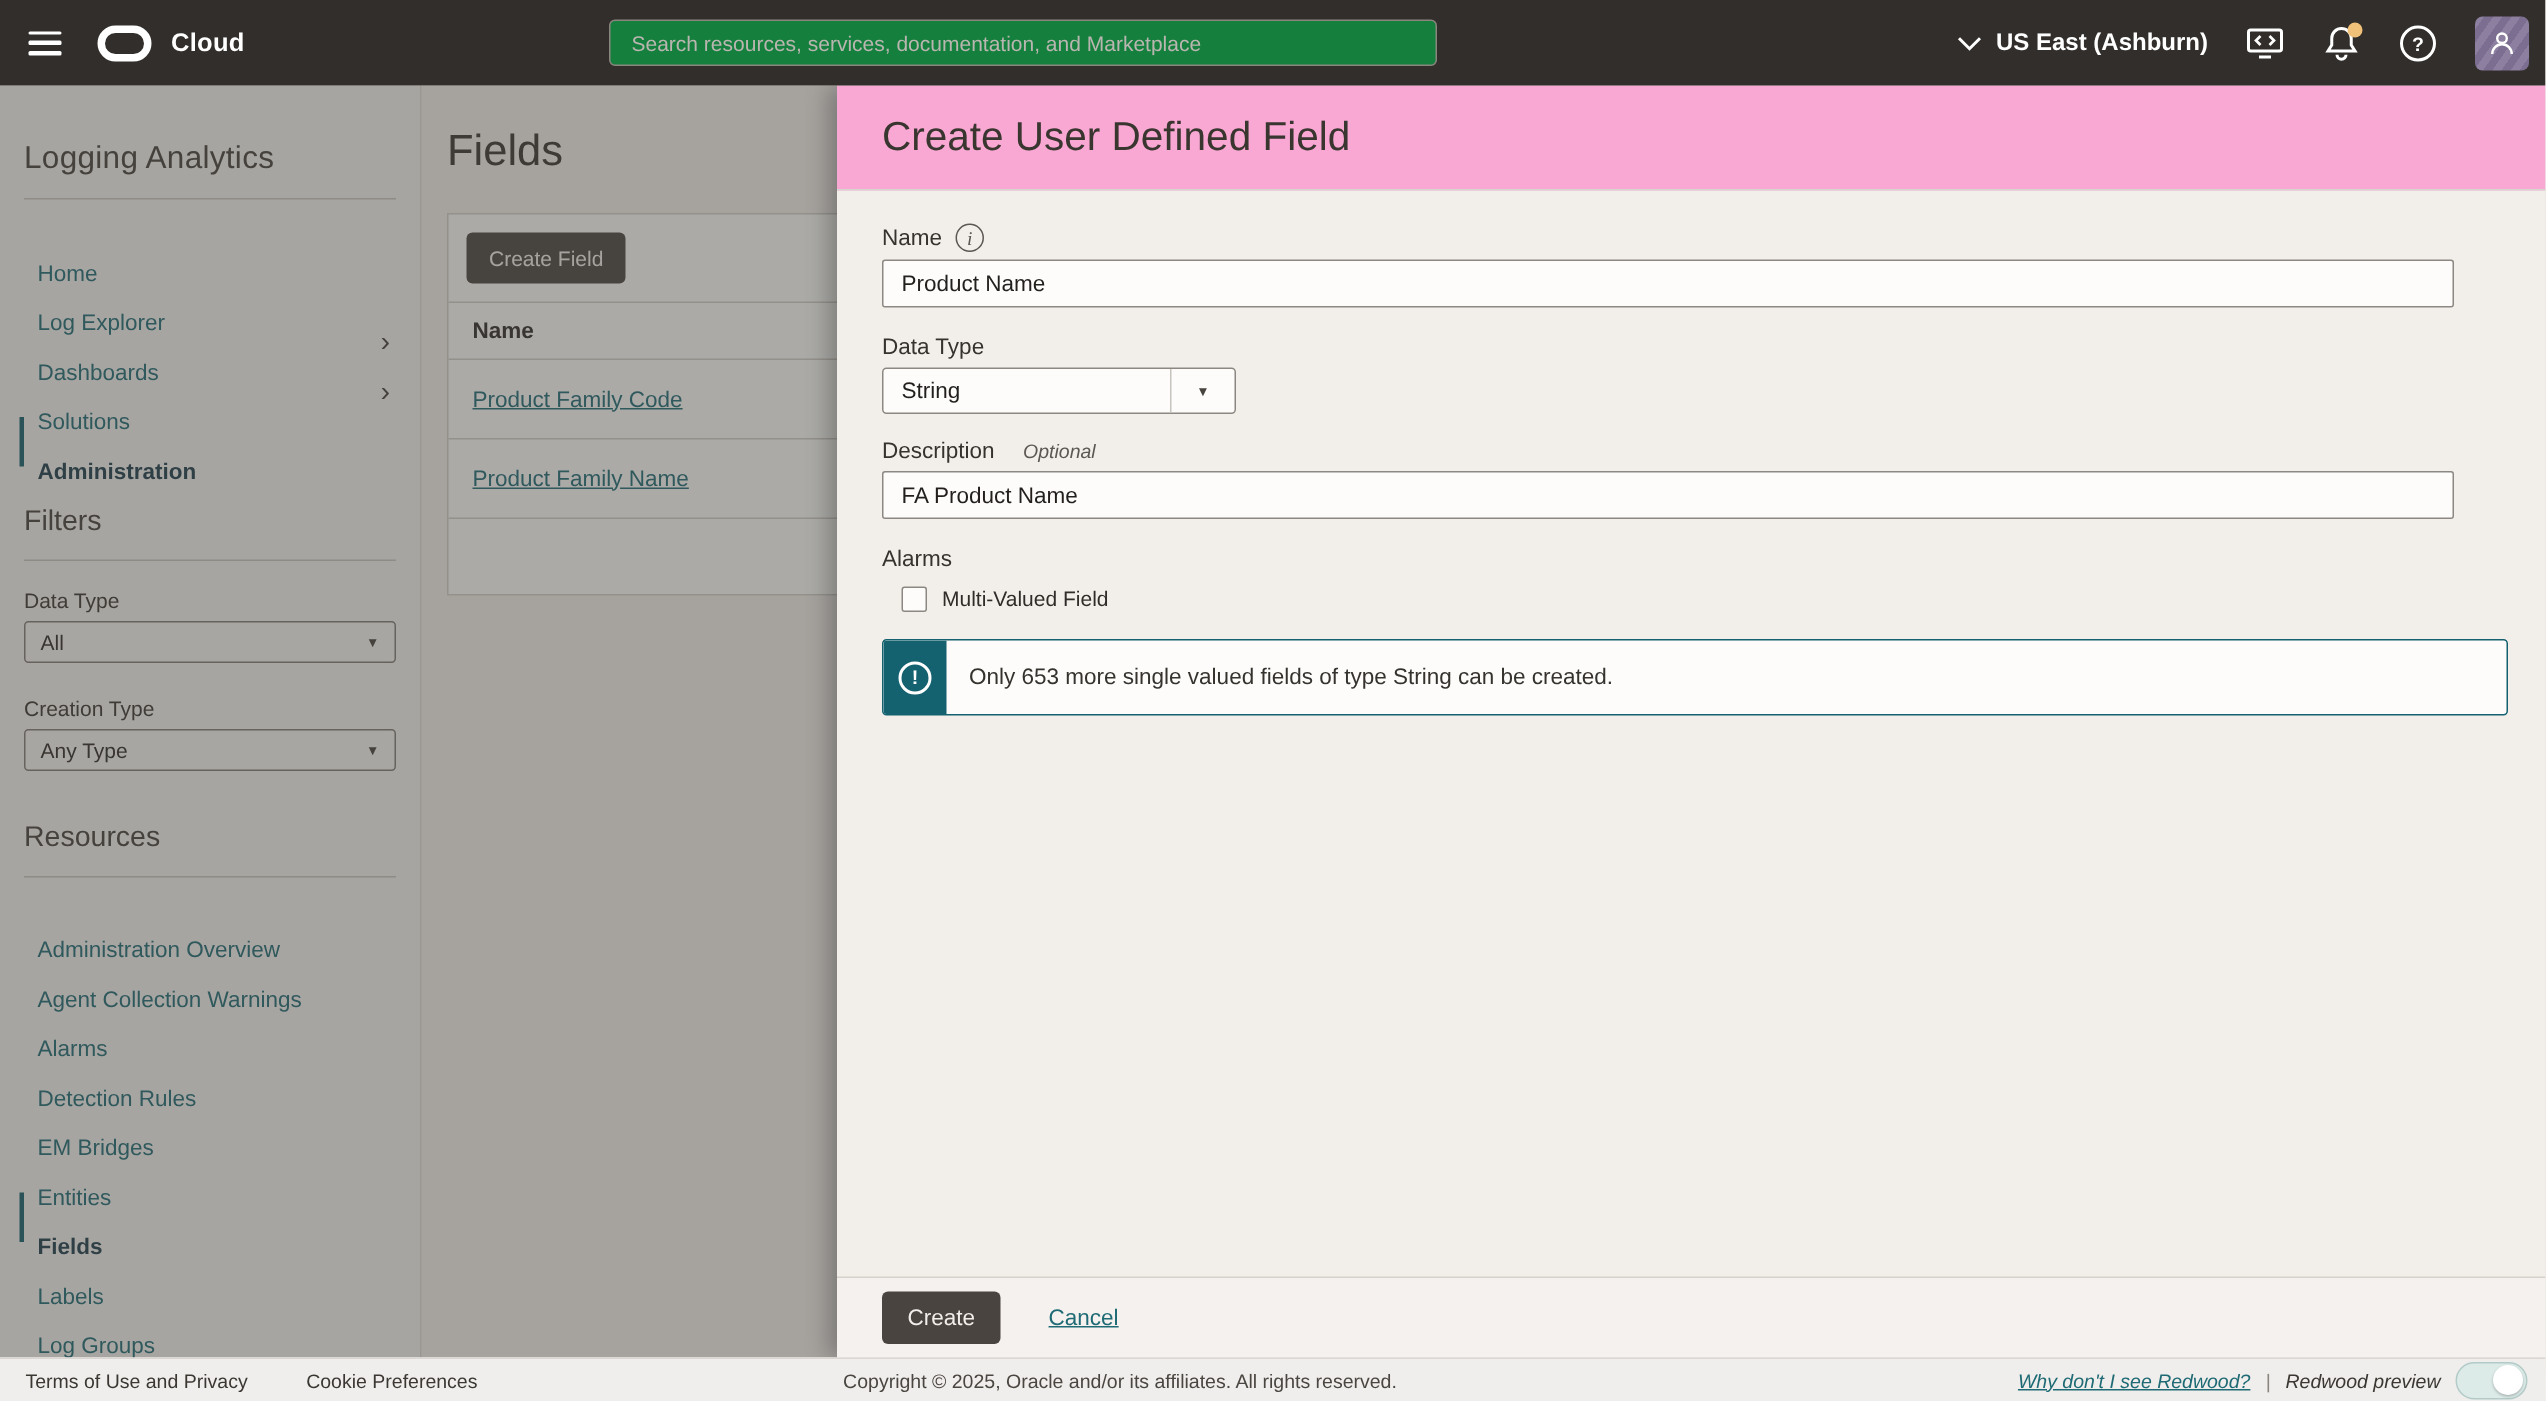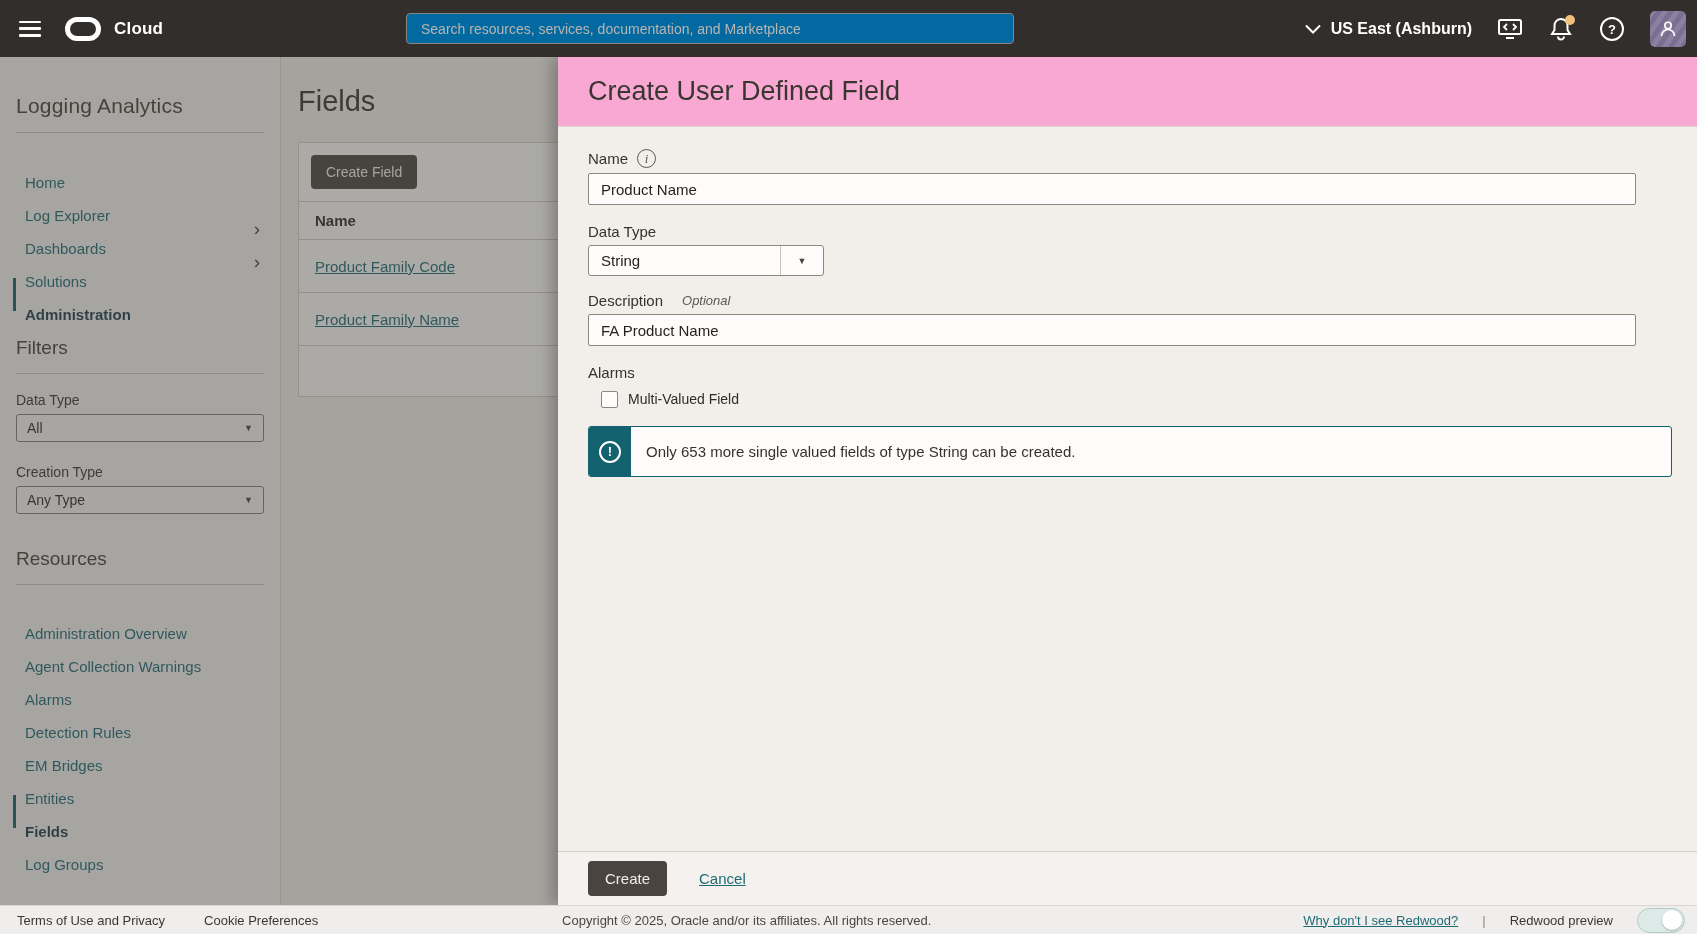--- a/index.html
+++ b/index.html
@@ -17,21 +17,21 @@
     position:absolute; top:0; left:0; width:1697px; height:57px;
     background:#322e2b; z-index:30;
     display:flex; align-items:center;
   }
   .hamburger { width:22px; height:16px; margin-left:19px; display:flex; flex-direction:column; justify-content:space-between; cursor:pointer; }
   .hamburger span { display:block; height:2.5px; background:#fff; border-radius:1px; }
   .oracle-logo { width:36px; height:24px; border:5px solid #fff; border-radius:13px; margin-left:24px; }
   .brand { color:#fff; font-size:17px; font-weight:700; margin-left:13px; letter-spacing:.2px; }
   .search-wrap { position:absolute; left:406px; top:13px; }
   .search-input {
-    width:608px; height:31px; background:#0369a1; border:1px solid #8a857f; border-radius:4px;
+    width:552px; height:31px; background:#15803d; border:1px solid #8a857f; border-radius:4px;
     color:#cfcbc6; font-size:14px; padding:0 14px; outline:none; font-family:"Liberation Sans", sans-serif;
   }
   .search-input::placeholder { color:#b9b5b0; }
   .topbar-right { position:absolute; right:11px; top:0; height:57px; display:flex; align-items:center; gap:25px; }
   .region { display:flex; align-items:center; gap:10px; color:#fff; cursor:pointer; }
   .region-label { font-size:16px; font-weight:600; color:#fff; }
   .tb-icon { width:26px; height:26px; display:flex; align-items:center; justify-content:center; cursor:pointer; position:relative; }
   .bell-badge { position:absolute; top:-1px; right:-1px; width:10px; height:10px; border-radius:50%; background:#f2c179; }
   .avatar {
     width:36px; height:36px; border-radius:5px; overflow:hidden; cursor:pointer;
@@ -142,21 +142,21 @@
 
   
   .footer {
     position:absolute; left:0; bottom:0; width:1697px; height:29px;
     background:#f0eeec; border-top:1px solid #dad6d2; z-index:30;
     display:flex; align-items:center; font-size:13px; color:#3b3834;
   }
   .footer-left { display:flex; gap:39px; margin-left:17px; }
   .footer-left span { cursor:pointer; }
   .footer-center { position:absolute; left:44%; transform:translateX(-50%); color:#4a4641; }
-  .footer-right { position:absolute; right:12px; display:flex; align-items:center; gap:24px; }
+  .footer-right { position:absolute; right:12px; display:flex; align-items:center; gap:10px;font-style:italic; }
   .footer-right .teal-link { font-size:13px; }
   .sep { color:#8a857f; }
   .toggle {
     width:48px; height:25px; border-radius:13px; background:#dcebe8; border:1px solid #b3cbc8;
     position:relative; cursor:pointer;
   }
   .toggle-knob {
     position:absolute; right:2px; top:1.5px; width:20px; height:20px; border-radius:50%;
     background:#fff; box-shadow:0 1px 2px rgba(0,0,0,.25);
   }
@@ -269,20 +269,23 @@
     <div class="nav-item">
         <span class="lbl">EM Bridges</span>
       </div>
     <div class="nav-item">
         <span class="lbl">Entities</span>
       </div>
     <div class="nav-item active">
         <span class="lbl">Fields</span>
       </div>
     <div class="nav-item">
+        <span class="lbl">Labels</span>
+      </div>
+    <div class="nav-item">
         <span class="lbl">Log Groups</span>
       </div>
   </div>
 </div>
 
 <div class="fields-page">
   <div class="page-title">Fields</div>
   <div class="fields-card">
     <div class="card-toolbar">
       <button class="btn-dark">Create Field</button>

